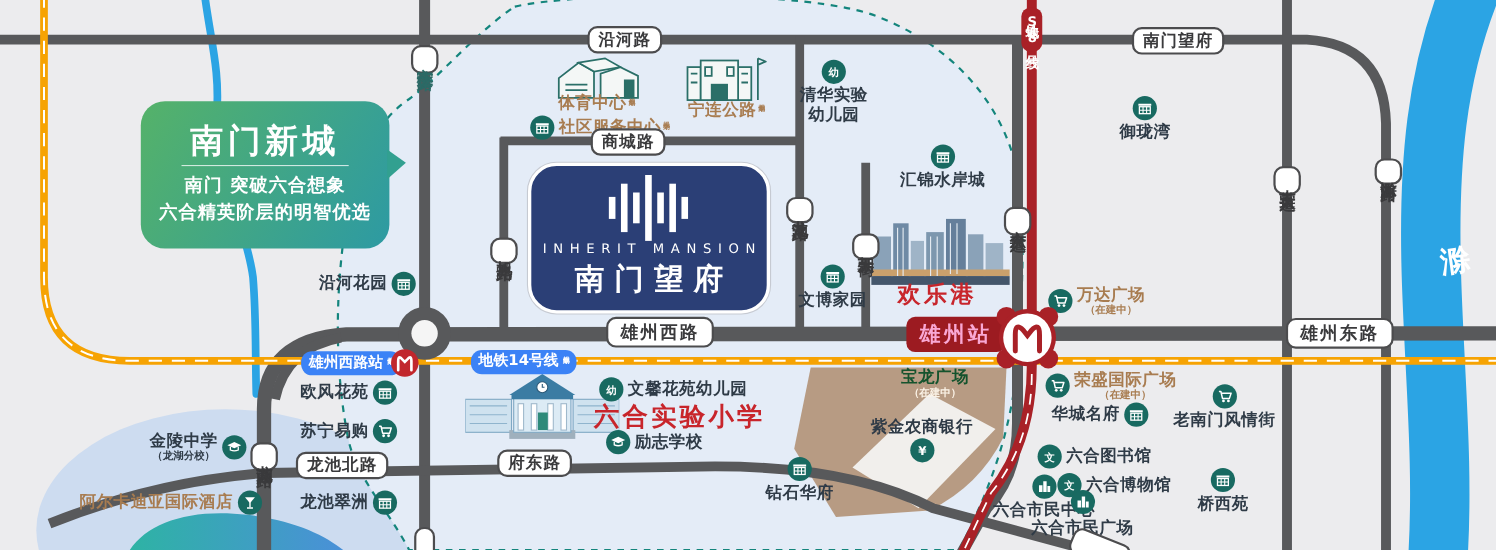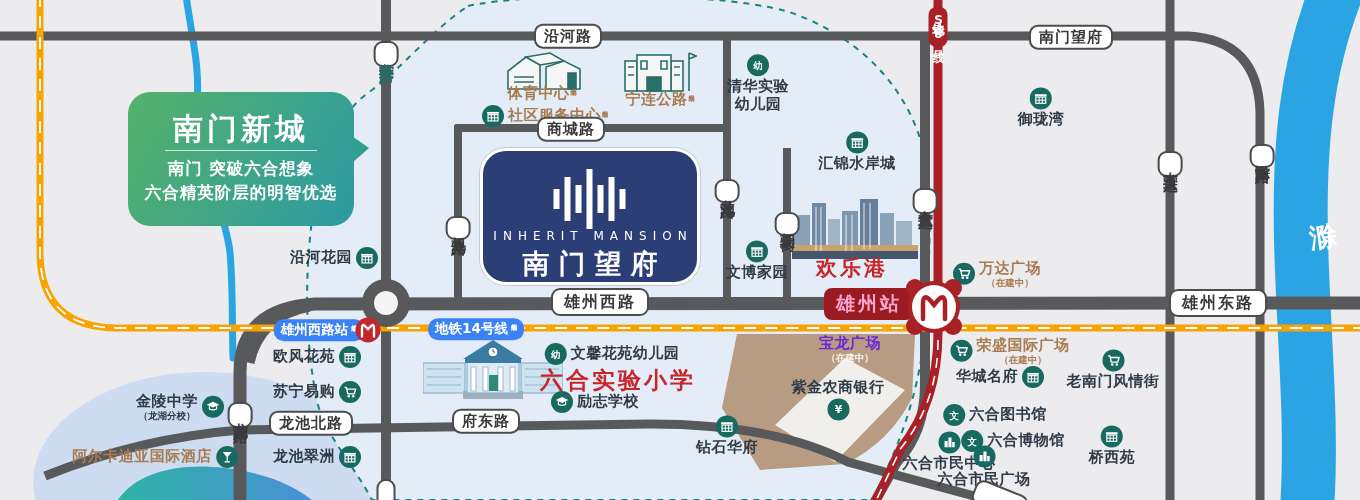--- a/index.html
+++ b/index.html
@@ -27,21 +27,21 @@
       font-weight:bold;padding:3px 12px;border-radius:8px;letter-spacing:3px;z-index:32;white-space:nowrap;}
 
   
   .lm{position:absolute;transform:translate(-50%,-50%);display:flex;align-items:center;gap:4px;
       z-index:25;white-space:nowrap;}
   .lm.col{flex-direction:column;gap:2px;}
   .textcol{display:flex;flex-direction:column;align-items:center;gap:1px;}
   .lm .txt{font-size:15px;font-weight:bold;color:#2f3b47;letter-spacing:.5px;line-height:1.15;
       display:flex;align-items:flex-start;}
   .lm.planned .txt{color:#a87c50;}
-  .lm.white .txt{color:#6d28d9;}
+  .lm.white .txt{color:#14532d;}
   .lm .sub{font-size:9.5px;font-weight:bold;color:#2f3b47;line-height:1.1;}
   .lm.planned .sub{color:#a87c50;}
   .lm.white .sub{color:#fcf4e8;}
   .lm.red-lg .txt{color:#c8252b;font-size:21px;letter-spacing:3px;}
   .lm.red-xl .txt{color:#c8252b;font-size:23px;letter-spacing:3px;}
   .suffix{writing-mode:vertical-rl;text-orientation:upright;font-size:6px;line-height:1;
       letter-spacing:0;margin-left:1px;font-weight:bold;margin-top:-1px;}
   .lm-icon{width:22px;height:22px;border-radius:50%;background:#186a61;display:flex;align-items:center;
       justify-content:center;flex:0 0 auto;}
   .lm-icon svg{width:18px;height:18px;display:block;}
@@ -52,21 +52,21 @@
       display:flex;flex-direction:column;align-items:center;justify-content:center;gap:6px;}
   .bubble .tail{position:absolute;right:-15px;top:44px;width:0;height:0;
       border-left:17px solid #32a090;border-top:12px solid transparent;border-bottom:15px solid transparent;}
   .bubble .bt{font-size:30px;font-weight:bold;letter-spacing:4px;line-height:1;}
   .bubble .divider{width:152px;height:1px;background:rgba(255,255,255,.75);}
   .bubble .bl{font-size:16.5px;font-weight:bold;letter-spacing:1px;line-height:1.45;text-align:center;}
 
   
   .logo{position:absolute;left:480px;top:148px;width:220px;height:137px;background:#2b3f76;
       border:3px solid #fff;border-radius:26px;box-shadow:0 0 0 1px #c6cad2;z-index:40;box-sizing:border-box;
-      display:flex;flex-direction:column;align-items:center;justify-content:flex-end;color:#fff;}
+      display:flex;flex-direction:column;align-items:center;justify-content:flex-end;padding-bottom:10px;color:#fff;}
   .logo .en{font-size:12px;letter-spacing:6px;text-indent:6px;}
   .logo .cn{font-size:27px;font-weight:bold;letter-spacing:9px;text-indent:9px;margin-top:3px;}
 
   .decor{position:absolute;transform:translate(-50%,-50%);z-index:22;}
   .river-char{position:absolute;transform:translate(-50%,-50%) rotate(-8deg);color:#fff;font-size:27px;
       font-weight:bold;z-index:20;}
   .sticon{position:absolute;transform:translate(-50%,-50%);z-index:33;}
 </style>
 </head>
 <body>

